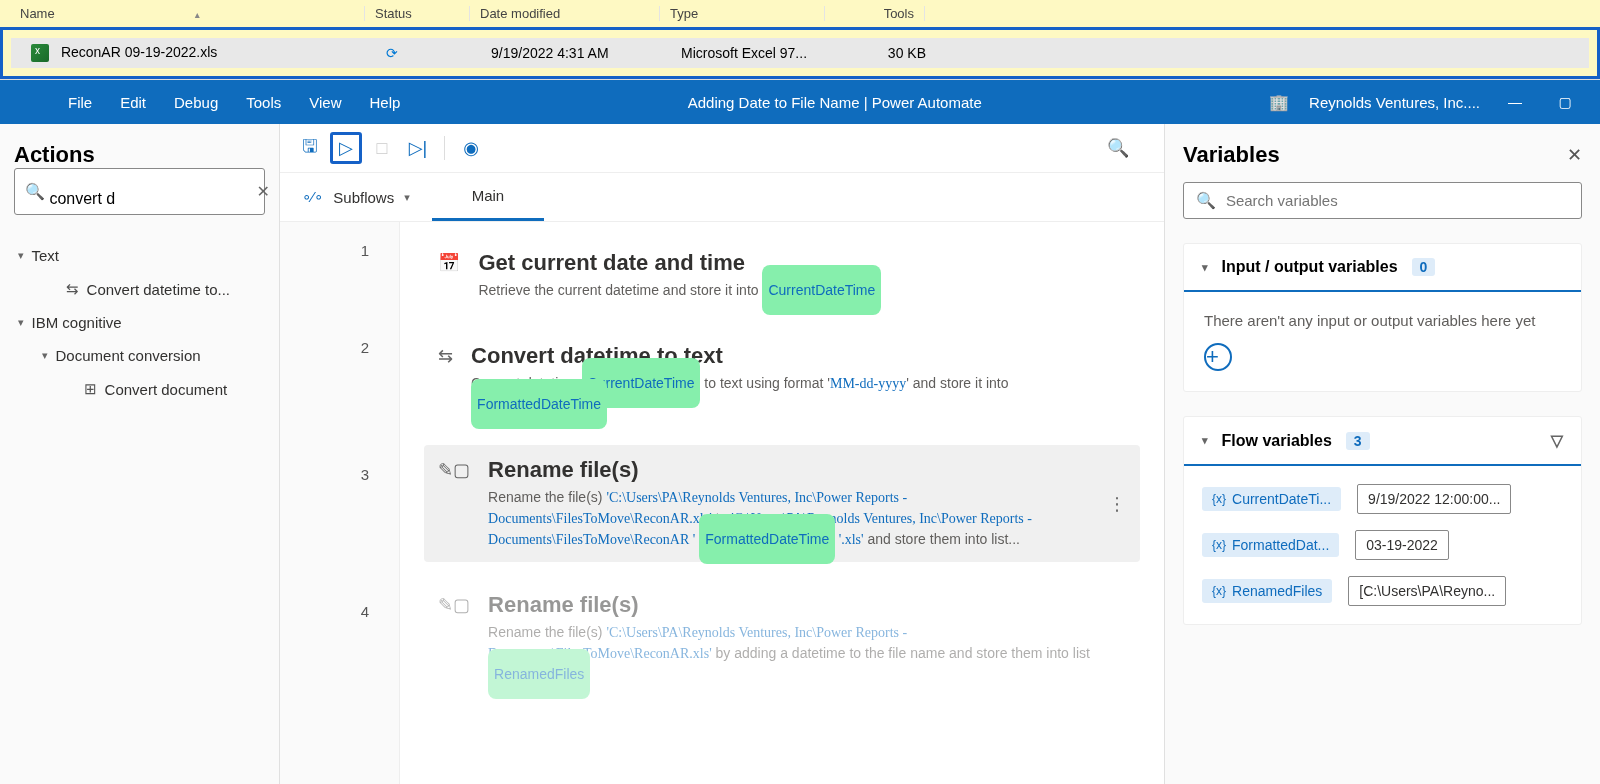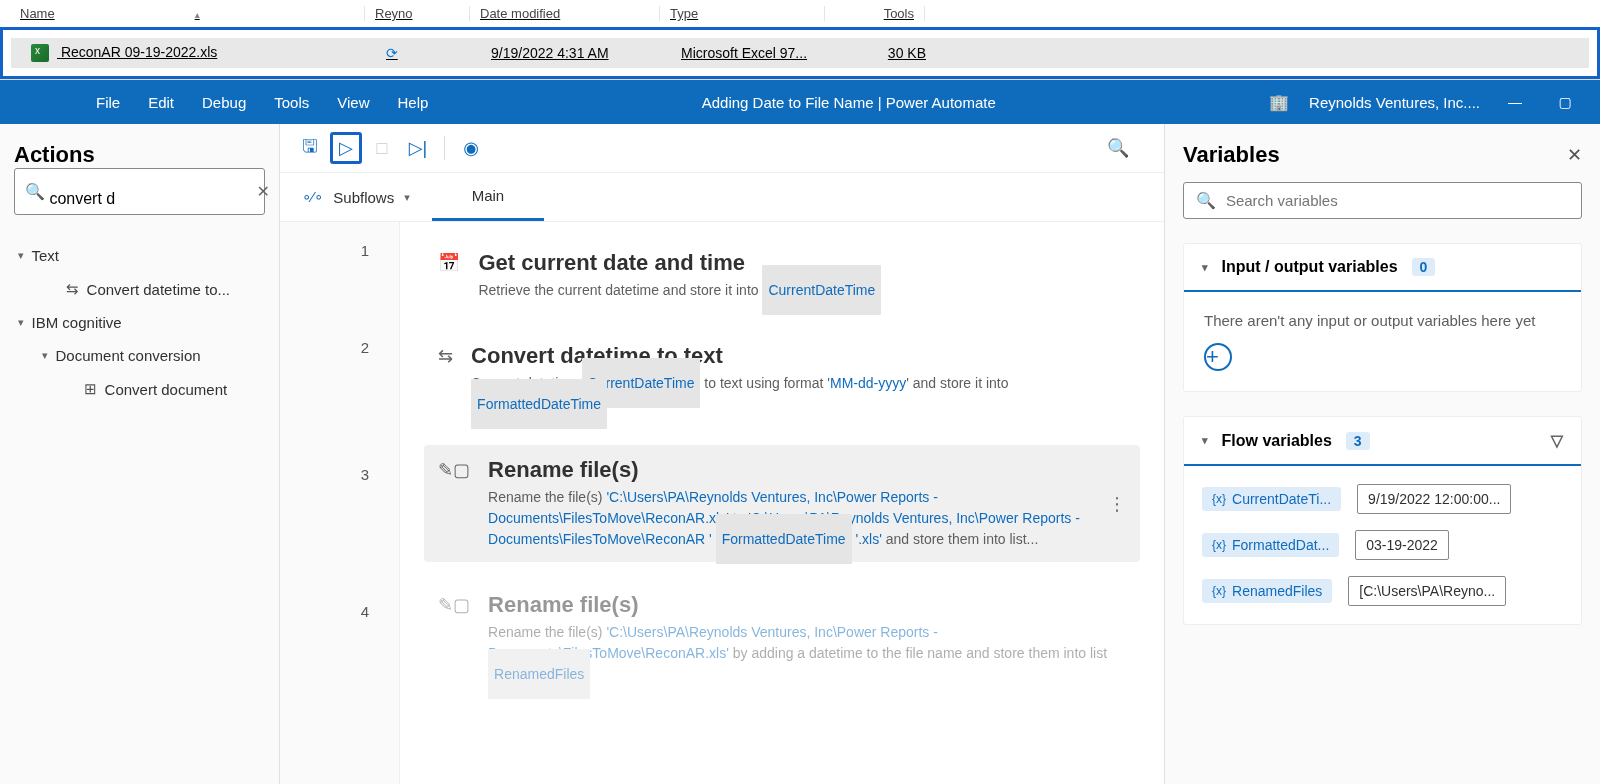--- a/index.html
+++ b/index.html
@@ -1,38 +1,38 @@
 <!DOCTYPE html>
 <html><head>
 <meta charset="utf-8">
 <style>
 * { margin: 0; padding: 0; box-sizing: border-box; font-family: 'Segoe UI', sans-serif; }
 body { background: #e8e8e8; width: 1600px; height: 784px; overflow: hidden; }
 
 
-.explorer { background: #ffffff; border-bottom: 1px solid #ddd; text-decoration: underline; }
+.explorer { background: #fef9c3; border-bottom: 1px solid #ddd; }
 .explorer-header { display: flex; padding: 6px 20px; font-size: 13px; color: #444; }
 .explorer-header .col { border-right: 1px solid #e4e4e4; padding: 0 10px; }
 .col-name { width: 345px; padding-left: 0 !important; }
 .col-status { width: 105px; }
 .col-date { width: 190px; }
 .col-type { width: 165px; }
 .col-size { width: 100px; text-align: right; }
 .sort-icon { font-size: 10px; margin-left: 140px; color: #888; }
 
 .explorer-row-wrap { border: 3px solid #1561c7; padding: 8px; }
 .explorer-row { display: flex; padding: 6px 20px; font-size: 14px; background: #e8e8e8; align-items: center; }
 .explorer-row .col { padding: 0 10px; }
 .file-icon { width: 18px; height: 18px; background: linear-gradient(135deg,#2a8a3a,#1a6a2a); display: inline-block; margin-right: 8px; border-radius: 2px; position: relative; vertical-align: middle; }
 .file-icon::after { content:'x'; color:#fff; font-size:10px; position:absolute; left:4px; top:1px; }
 .sync-icon { color:#0078d4; }
 
 
 .titlebar { background: #0f6cbd; color: #fff; height: 44px; display: flex; align-items: center; font-size: 15px; }
-.menu { display: flex; gap: 28px; padding-left: 68px; margin-left: 28px; }
+.menu { display: flex; gap: 28px; padding-left: 68px; }
 .menu-item { cursor: pointer; }
 .title-center { flex: 1; text-align: center; }
 .title-right { display: flex; align-items: center; gap: 20px; padding-right: 20px; }
 .org-icon { font-size: 16px; }
 .win-btn { width: 30px; text-align: center; font-size: 14px; }
 
 
 .main { display: flex; height: calc(784px - 32px - 38px - 44px); background: #fafafa; }
 
 
@@ -68,22 +68,22 @@
 .step-numbers div:nth-child(4) { margin-top: 50px; }
 
 .steps-list { flex: 1; padding: 16px 24px; display: flex; flex-direction: column; gap: 18px; }
 .step-card { display: flex; gap: 18px; padding: 12px 14px; border-radius: 4px; align-items: flex-start; }
 .step-card.selected { background: #f0f0f0; }
 .step-card.disabled { opacity: 0.5; }
 .step-icon { color: #666; font-size: 18px; margin-top: 2px; }
 .step-body { flex: 1; }
 .step-title { font-size: 22px; font-weight: 600; color: #323130; margin-bottom: 4px; }
 .step-desc { font-size: 14px; color: #605e5c; line-height: 1.5; }
-.step-desc .var { background: #e5e5e5; color: #0f6cbd; padding: 17px 6px; border-radius: 1px; }
-.step-desc .path { color: #0f6cbd; }
+.step-desc .var { background: #86efac; color: #0f6cbd; padding: 17px 6px; border-radius: 8px; }
+.step-desc .path { color: #0f6cbd; font-family: Liberation Serif, serif; }
 .step-more { color: #666; font-size: 18px; align-self: center; }
 
 
 .vars { width: 436px; background: #fafafa; border-left: 1px solid #e0e0e0; padding: 18px 18px; }
 .vars-head { display: flex; justify-content: space-between; align-items: center; margin-bottom: 14px; }
 .vars-head h2 { font-size: 22px; font-weight: 600; }
 .vars-close { font-size: 18px; color: #555; }
 .var-search { display: flex; align-items: center; border: 1px solid #888; border-radius: 3px; padding: 8px 12px; background: #fff; gap: 10px; }
 .var-search input { border: none; outline: none; flex: 1; font-size: 15px; background: transparent; }
 
@@ -98,21 +98,21 @@
 .var-chip { background: #deecf9; color: #0f6cbd; padding: 4px 10px; border-radius: 3px; font-size: 14px; display: flex; align-items: center; gap: 6px; }
 .var-chip-icon { font-size: 12px; }
 .var-val { border: 1px solid #888; padding: 6px 10px; font-size: 14px; color: #323130; border-radius: 2px; margin-left: 8px; }
 </style>
 </head>
 <body>
 
 <div class="explorer">
   <div class="explorer-header">
     <div class="col col-name"><span>Name</span><span class="sort-icon">▴</span></div>
-    <div class="col col-status">Reyno</div>
+    <div class="col col-status">Status</div>
     <div class="col col-date">Date modified</div>
     <div class="col col-type">Type</div>
     <div class="col col-size">Tools</div>
   </div>
   <div class="explorer-row-wrap">
     <div class="explorer-row">
       <div class="col col-name" style="padding-left:0;">
         <span class="file-icon"></span>
         <span>ReconAR 09-19-2022.xls</span>
       </div>

